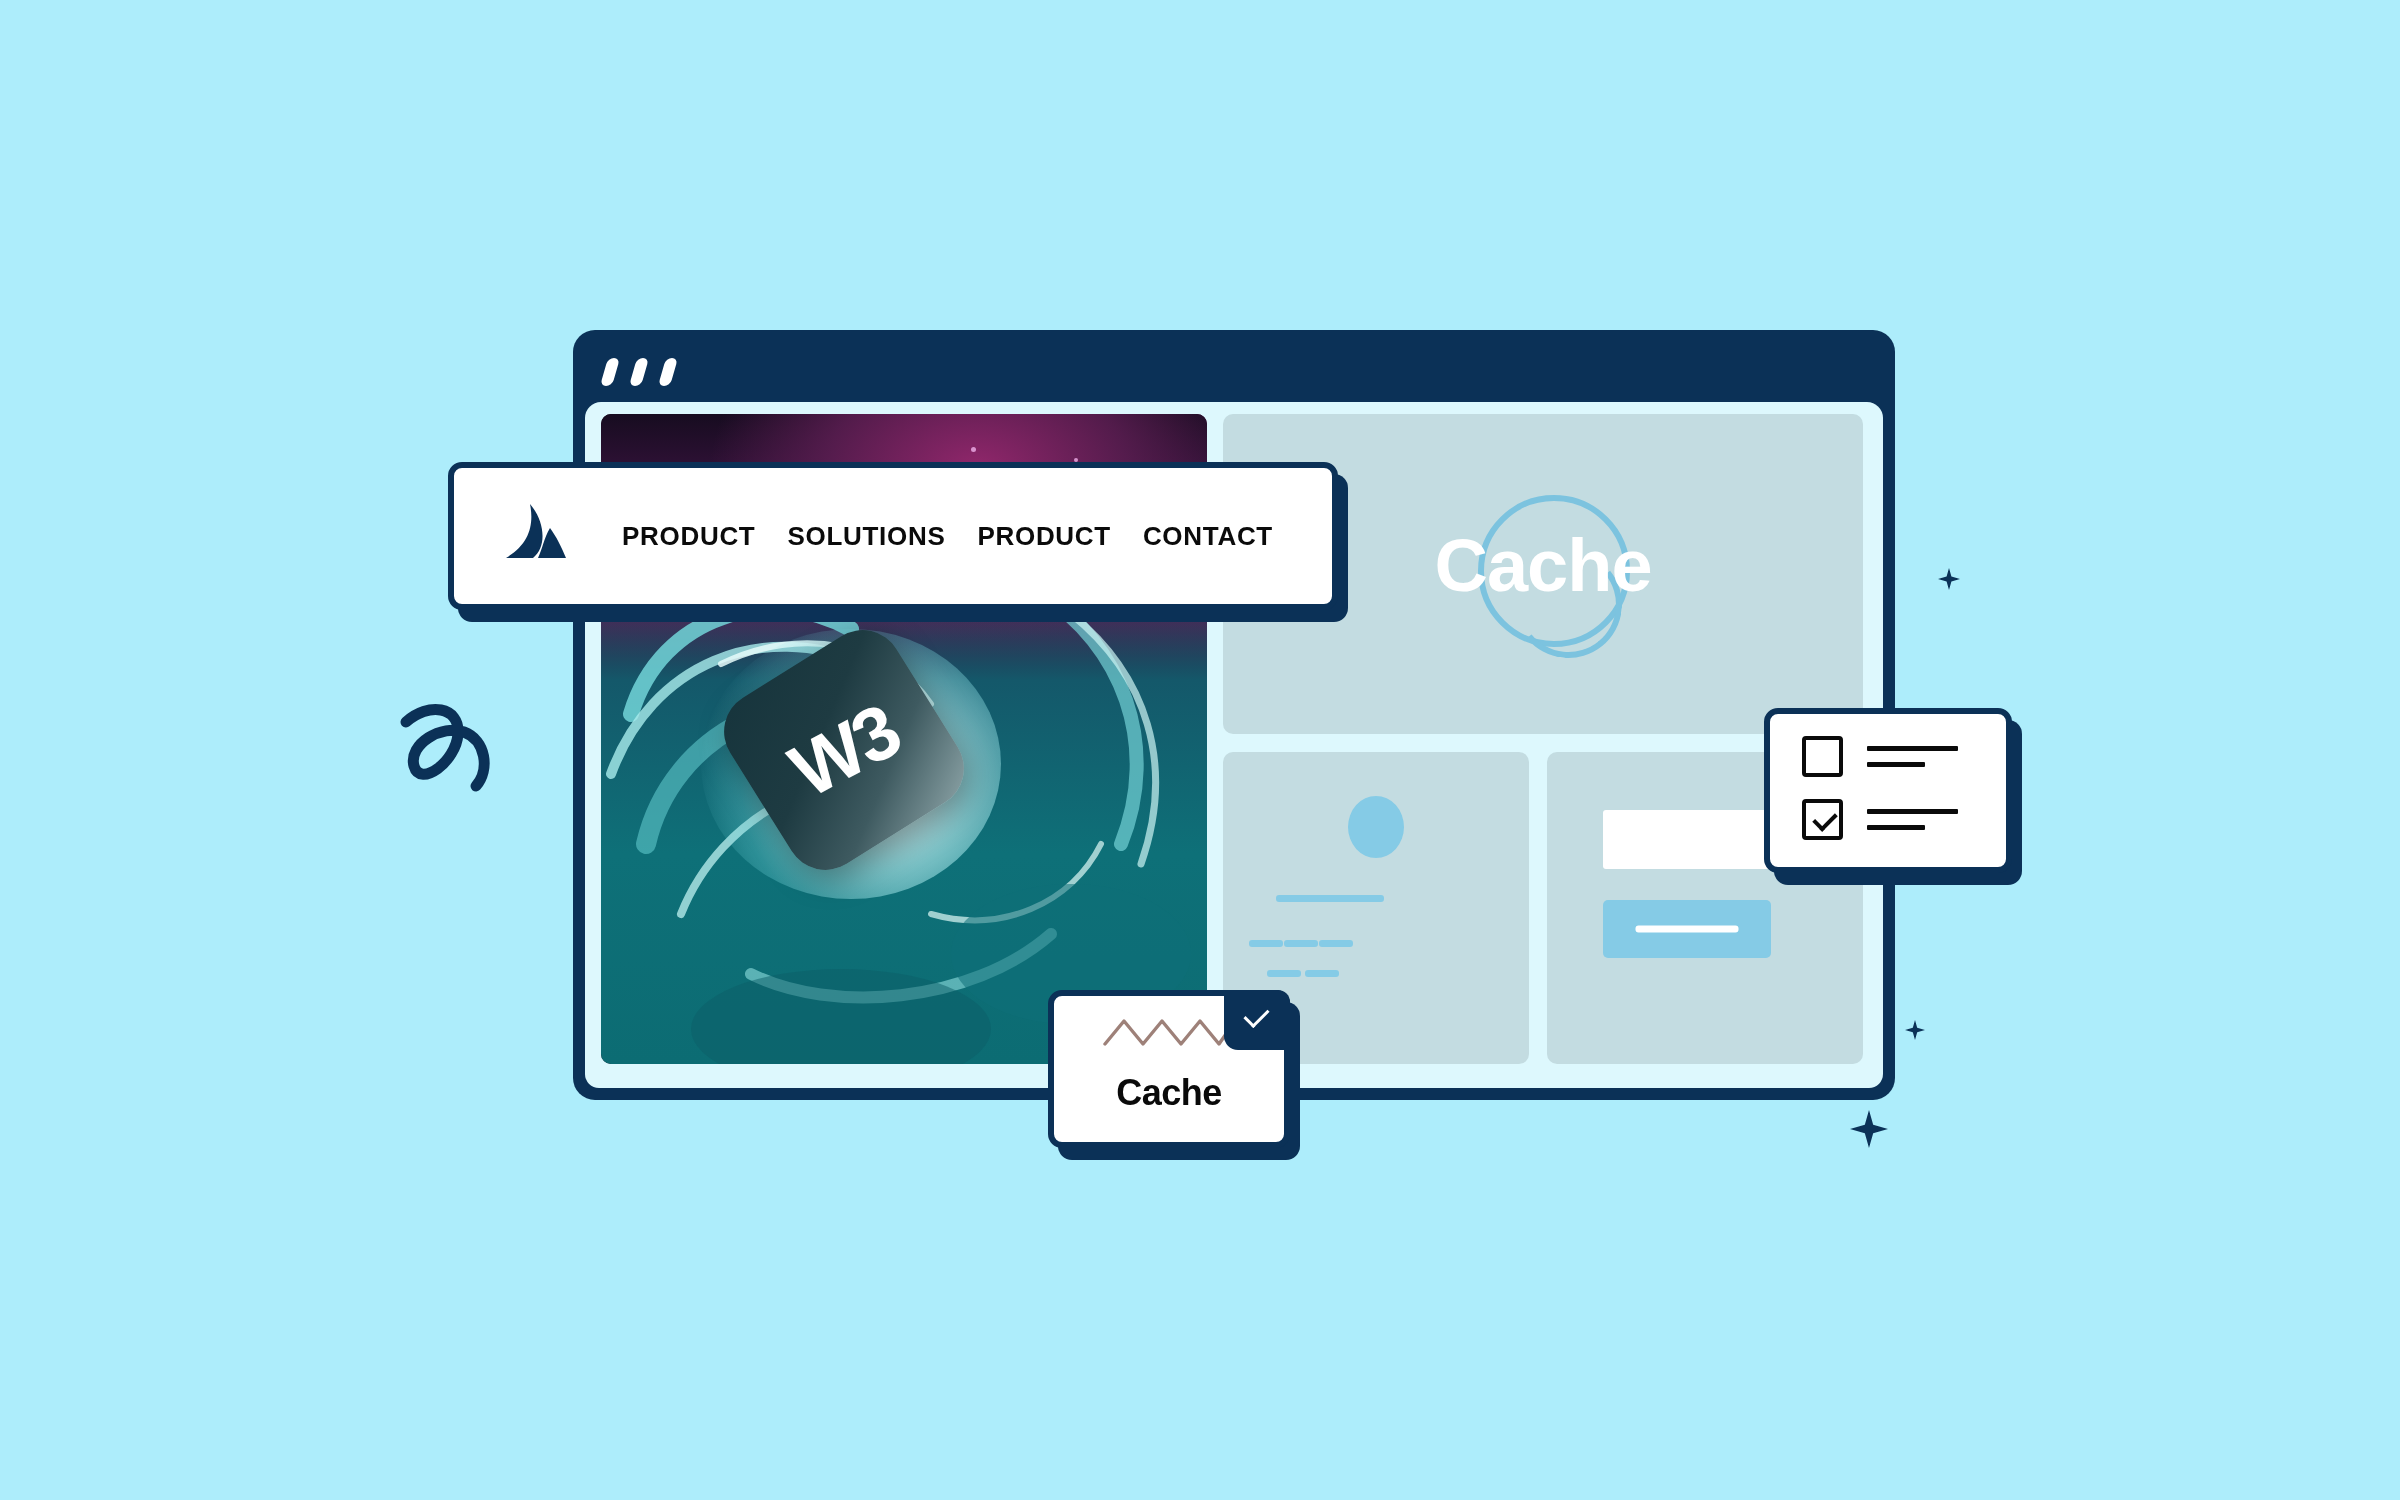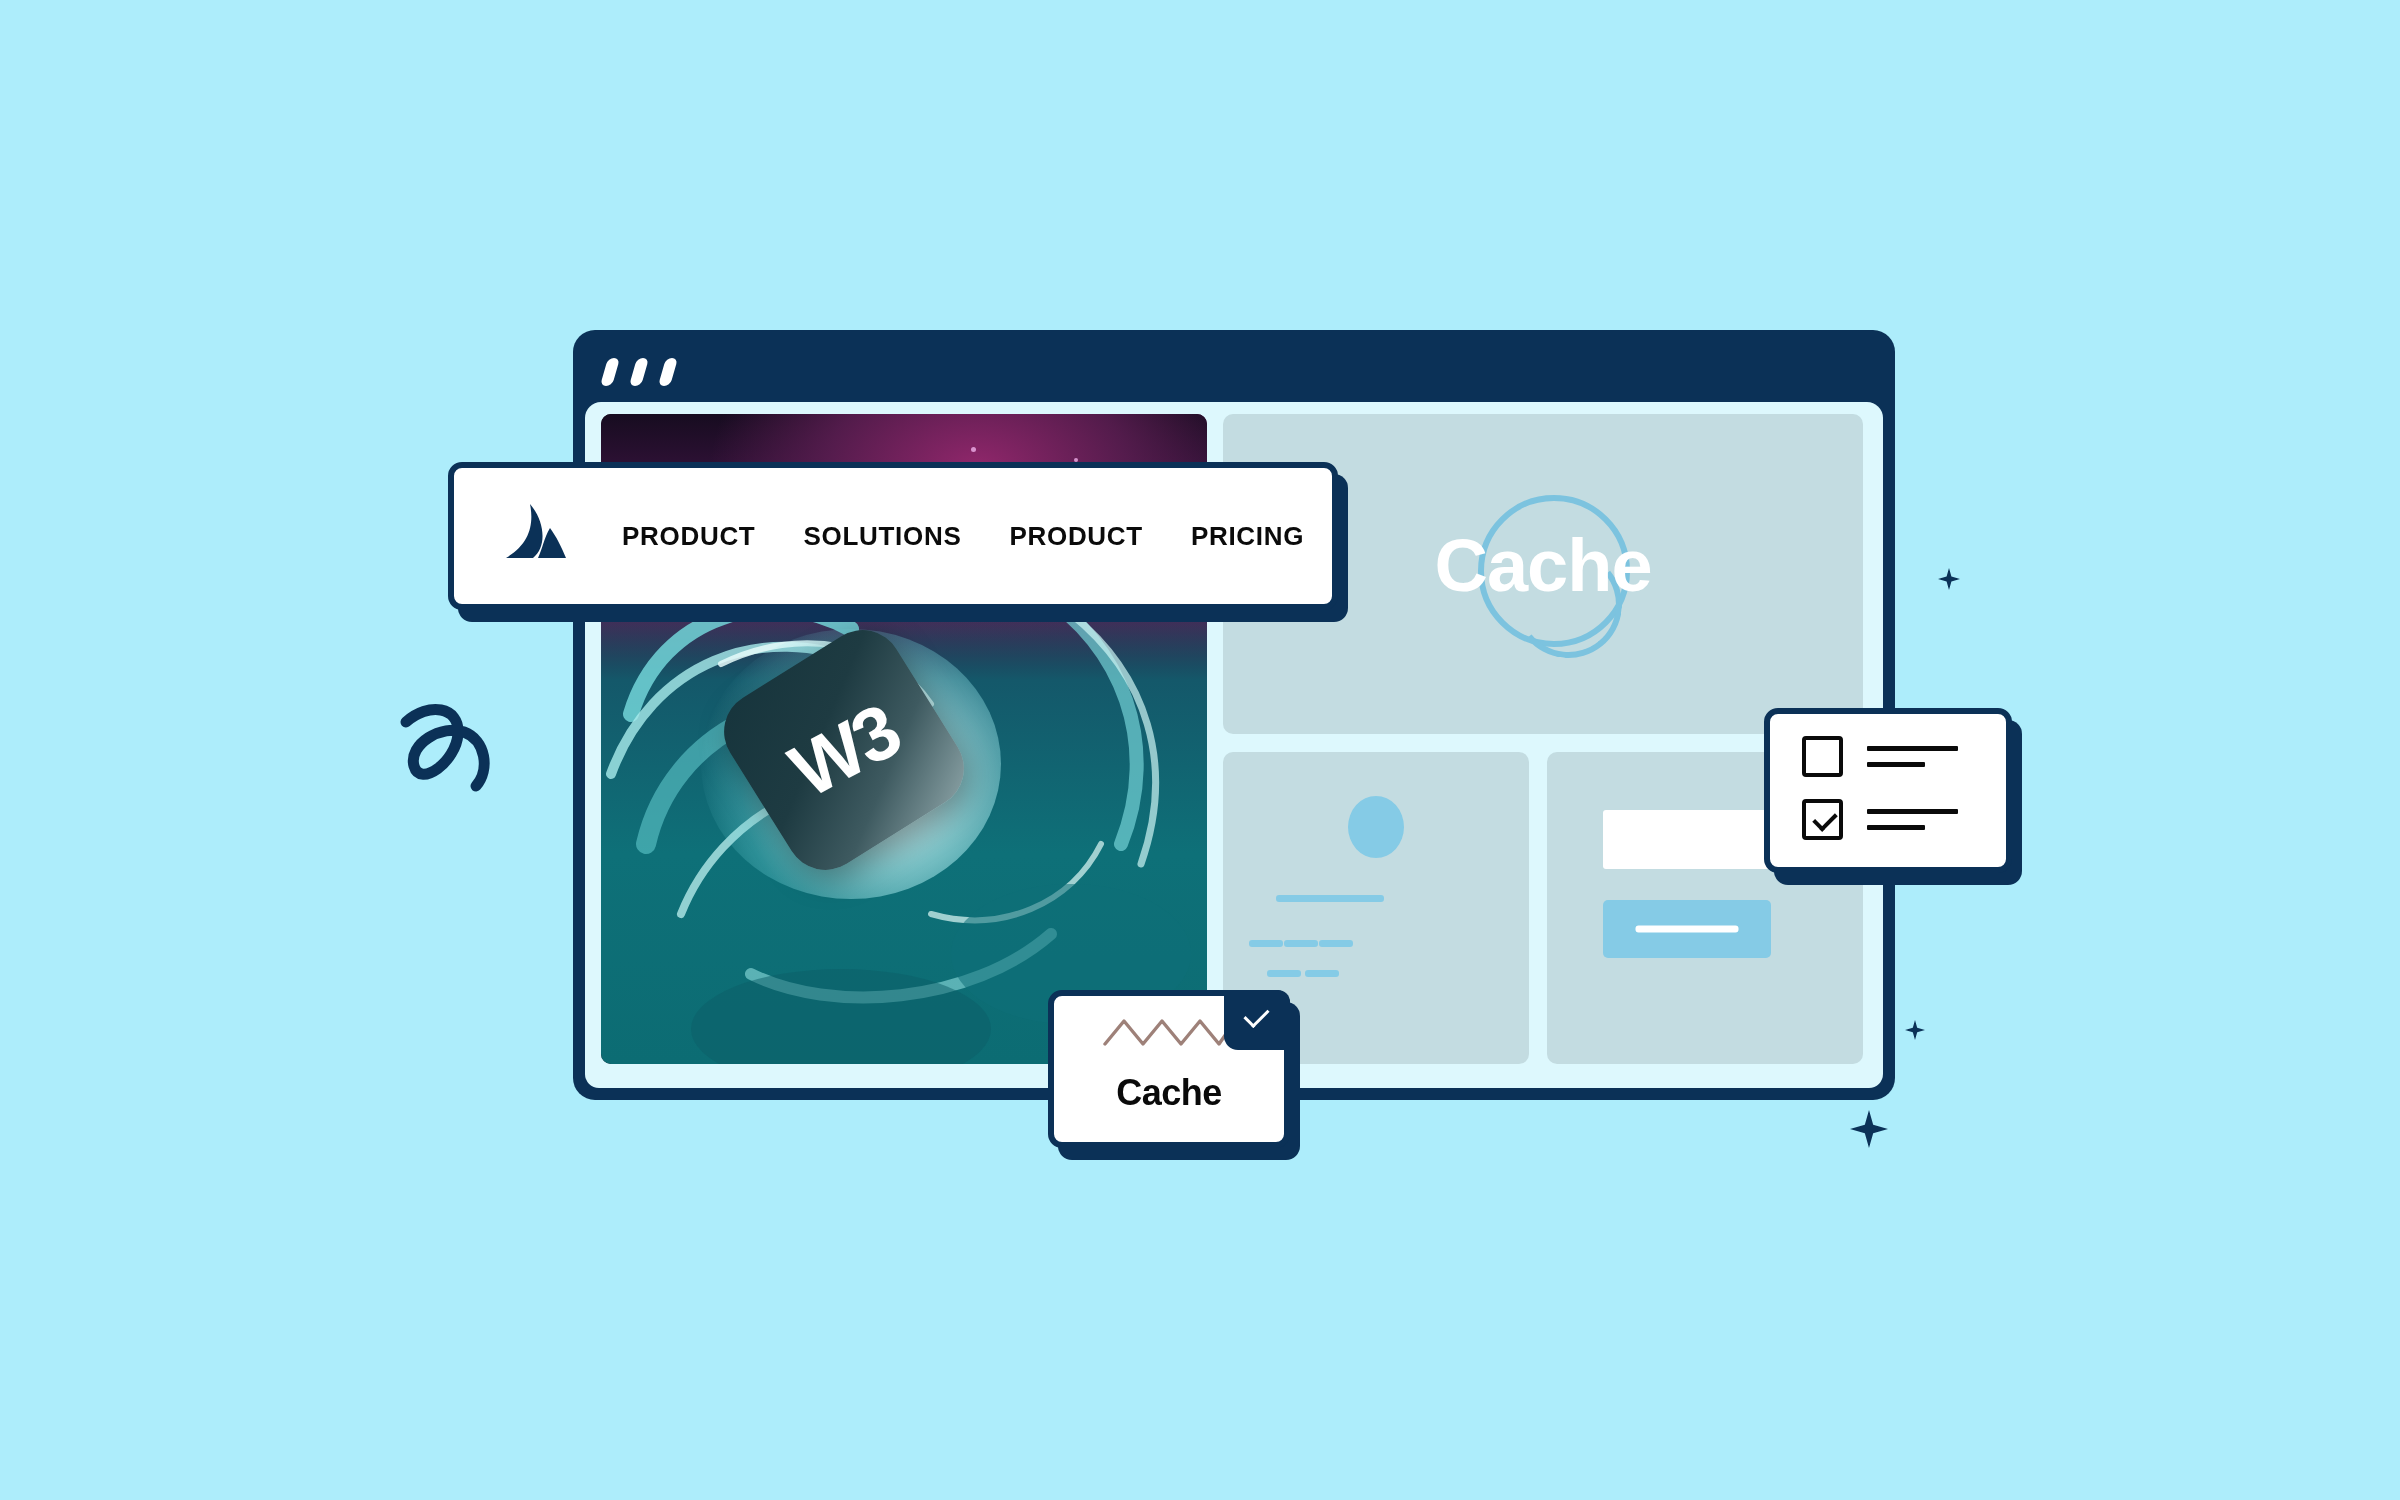--- a/index.html
+++ b/index.html
@@ -273,21 +273,21 @@
   .brand-logo {
     position: relative;
     width: 72px;
     height: 72px;
     flex: 0 0 auto;
     margin-right: 50px;
   }
   .navlinks {
     display: flex;
     align-items: center;
-    gap: 48px;
+    gap: 32px;
     text-align: center;
   }
   .navlink {
     color: #0B0B0B;
     font-size: 26px;
     font-weight: 700;
     letter-spacing: .7px;
     font-family: "Liberation Sans", sans-serif;
     white-space: nowrap;
   }
@@ -514,21 +514,21 @@
     <div class="brand-logo">
       <svg width="72" height="72" viewBox="0 0 72 72">
         <path d="M30 4 C34 24, 30 44, 6 58 L33 58 C48 46, 44 20, 30 4 Z" fill="#0B3157"></path>
         <path d="M50 28 C44 38, 42 50, 38 58 L66 58 C62 48, 56 36, 50 28 Z" fill="#0B3157"></path>
       </svg>
     </div>
     <div class="navlinks">
       <span class="navlink">PRODUCT</span>
       <span class="navlink">SOLUTIONS</span>
       <span class="navlink">PRODUCT</span>
-      <span class="navlink">PRICING</span>
+      <span class="navlink">CONTACT</span>
     </div>
   </div>
 
   <div class="float-card checklist-card">
     <div class="check-row">
       <span class="checkbox"></span>
       <span class="check-lines">
         <span class="cl-long"></span>
         <span class="cl-short"></span>
       </span>

